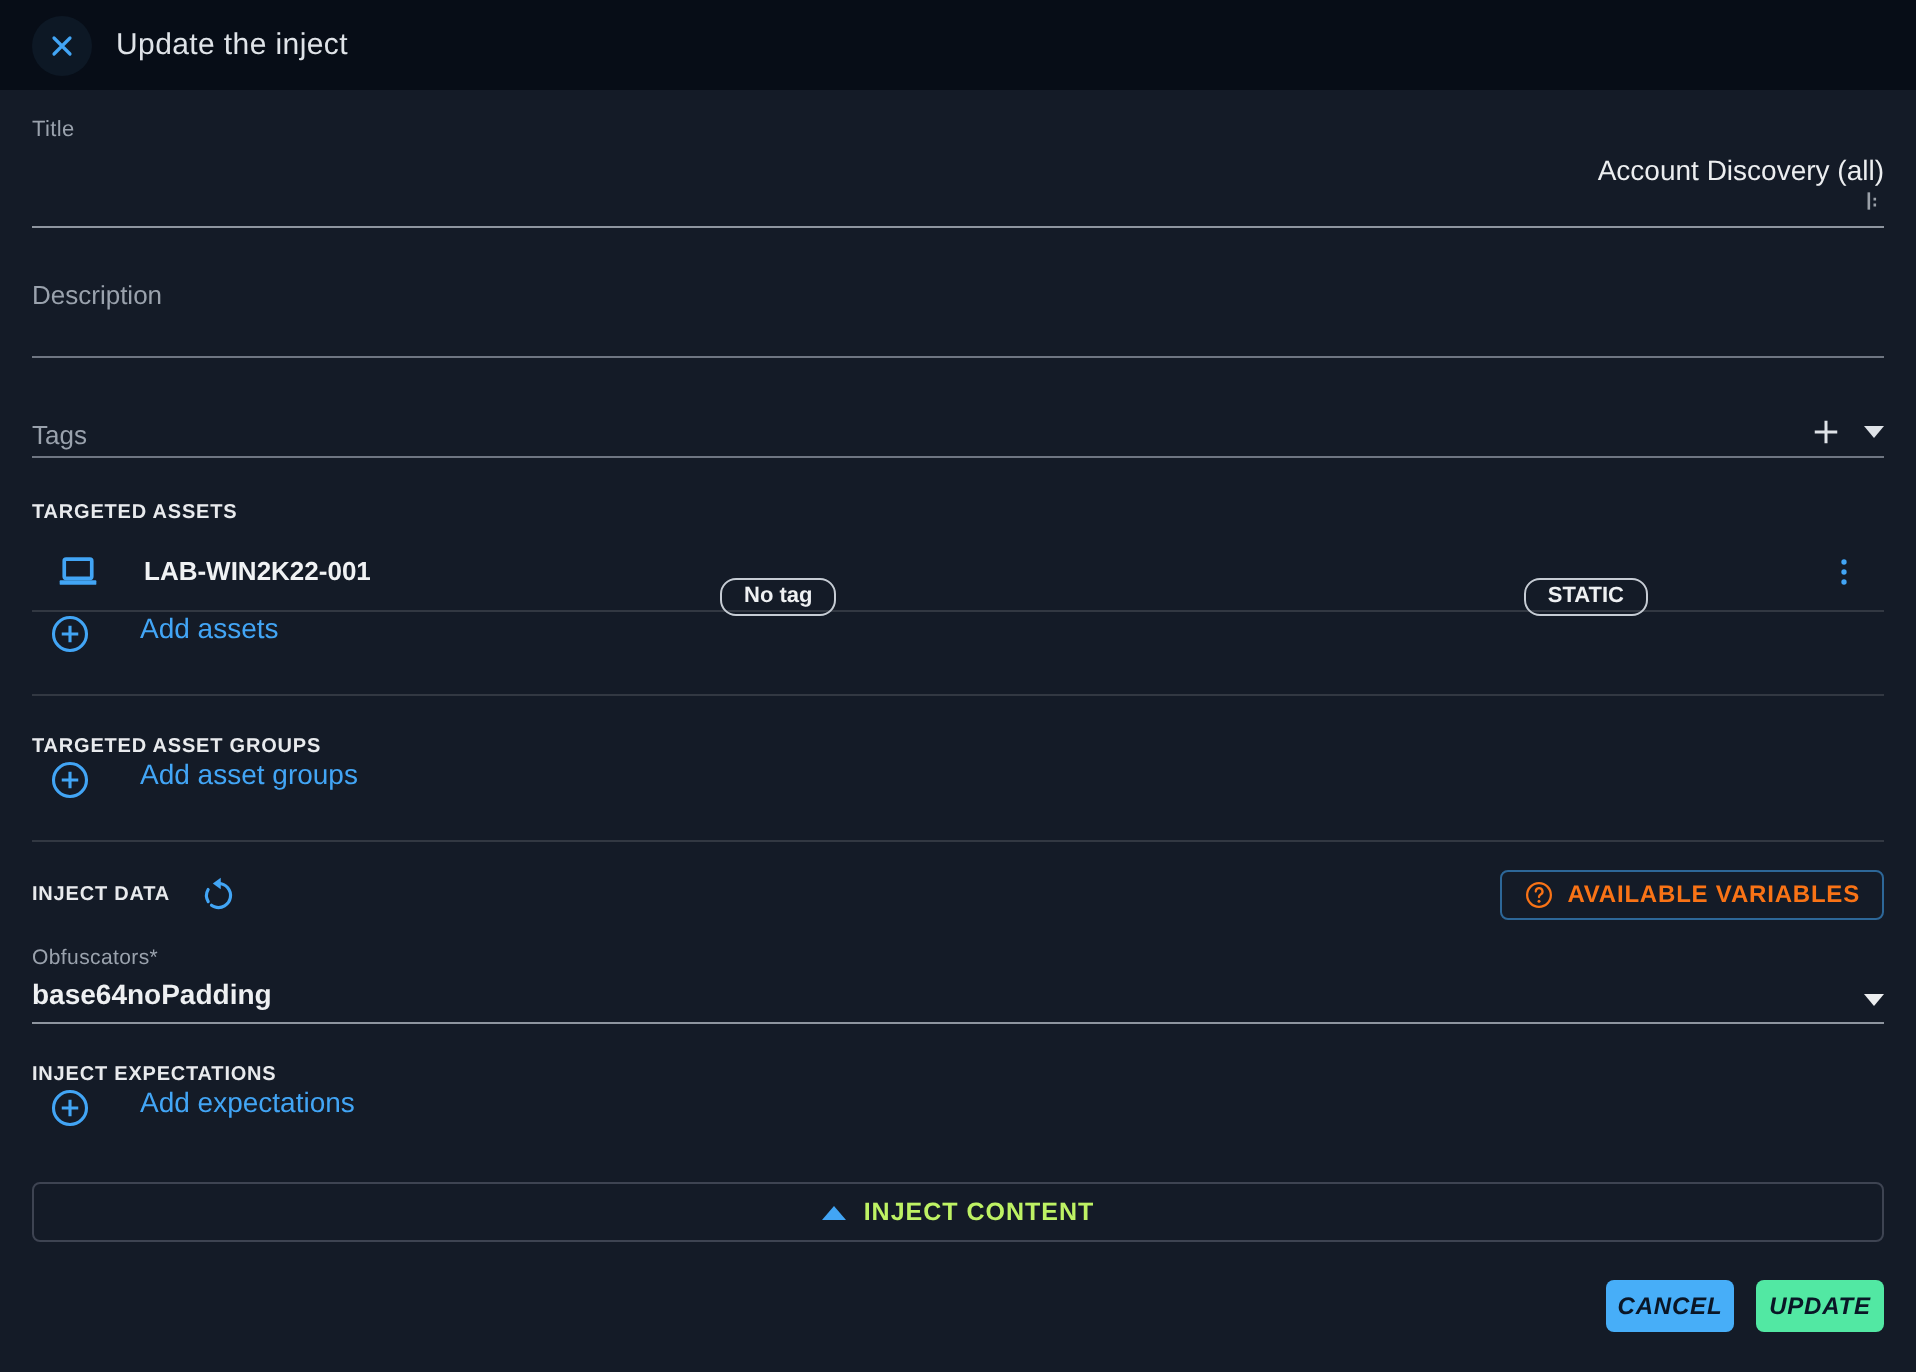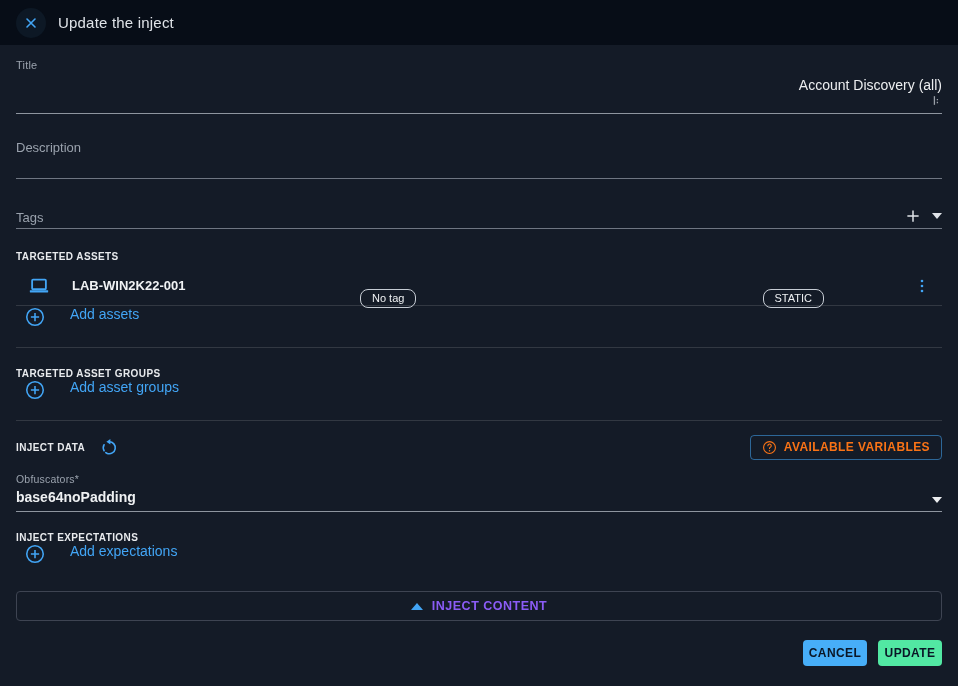--- a/index.html
+++ b/index.html
@@ -61,21 +61,21 @@
   }
   .mt-sec { margin-top:22px; }
 
   
   .asset-row { display:flex; align-items:center; height:40px; margin-top:4px; }
   .divider { border-bottom:1px solid rgba(255,255,255,.13); }
   .asset-ic { color:#42a5f5; margin-left:12px; flex:0 0 auto; display:flex; }
   .asset-name { margin-left:22px; font-size:13px; font-weight:600; flex:0 0 288px; color:#f0f2f4; }
   .chip {
     border:1px solid #c6ccd4; border-radius:8px; color:#eef0f2;
-    font-size:11px; font-weight:400; padding:1px 11px 2px; line-height:14px;
+    font-size:11px; font-weight:700; padding:1px 11px 2px; line-height:14px;
     white-space:nowrap; background:transparent;margin-top:26px;
   }
   .spacer { flex:1; }
   .dots-btn { background:none; border:none; cursor:pointer; color:#42a5f5; display:flex; margin-right:8px; padding:4px; }
 
   .add-row { display:flex; align-items:flex-start; height:42px; }
   .add-ic { color:#42a5f5; margin-left:8px; display:flex; }
   .add-label { margin-left:24px; font-size:14px; color:#42a5f5; cursor:pointer; }
 
   
@@ -91,31 +91,31 @@
   .obf-field { margin-top:12px; }
   .obf-row { display:flex; align-items:flex-end; justify-content:space-between; padding:4px 0 6px; }
   .obf-value { font-size:14px; font-weight:600; color:#eef0f2; }
 
   .content-bar {
     margin-top:22px; height:30px; border:1px solid #3e4452; border-radius:4px;
     display:flex; align-items:center; justify-content:center; gap:9px;
     color:#42a5f5; cursor:pointer; background:transparent; width:100%;
     font-family:inherit;
   }
-  .content-bar-label { font-size:12.5px; font-weight:700; letter-spacing:.5px; color:#8b5cf6; }
+  .content-bar-label { font-size:12.5px; font-weight:700; letter-spacing:.5px; color:#bef264; }
   .caret-up {
     width:0; height:0; border-left:6px solid transparent; border-right:6px solid transparent;
     border-bottom:7px solid #42a5f5; display:inline-block;
   }
 
   .footer { display:flex; justify-content:flex-end; gap:11px; margin-top:19px; }
   .btn {
     border:none; border-radius:4px; font-size:12px; font-weight:700;
     letter-spacing:.4px; padding:6px 2px; cursor:pointer; color:#0a1626;
-    font-family:inherit; min-width:64px;
+    font-family:inherit; min-width:64px;font-style:italic;
   }
   .btn-cancel { background:#47aef8; }
   .btn-update { background:#52e8a3; }
 
   svg { display:block; }
 </style>
 </head>
 <body>
 
 <div class="appbar">

